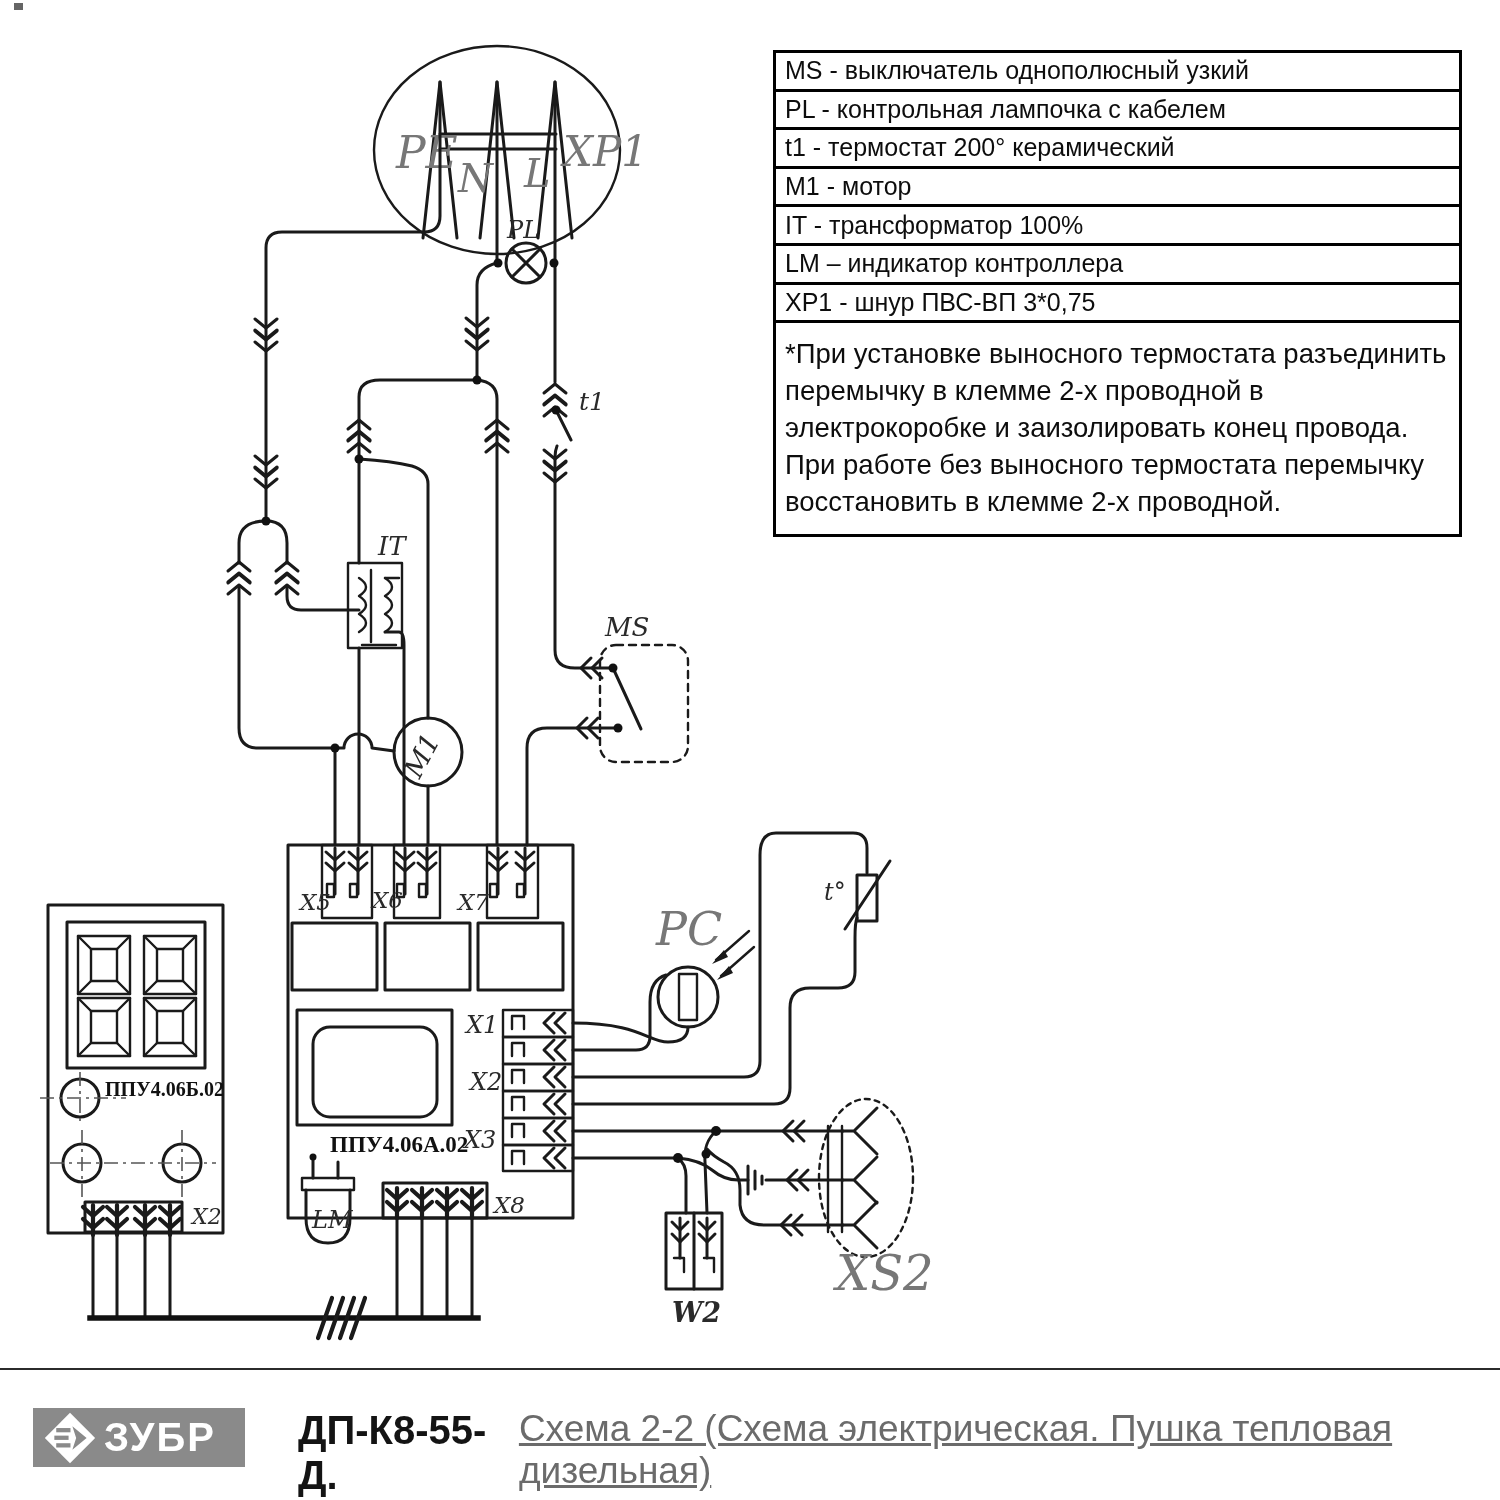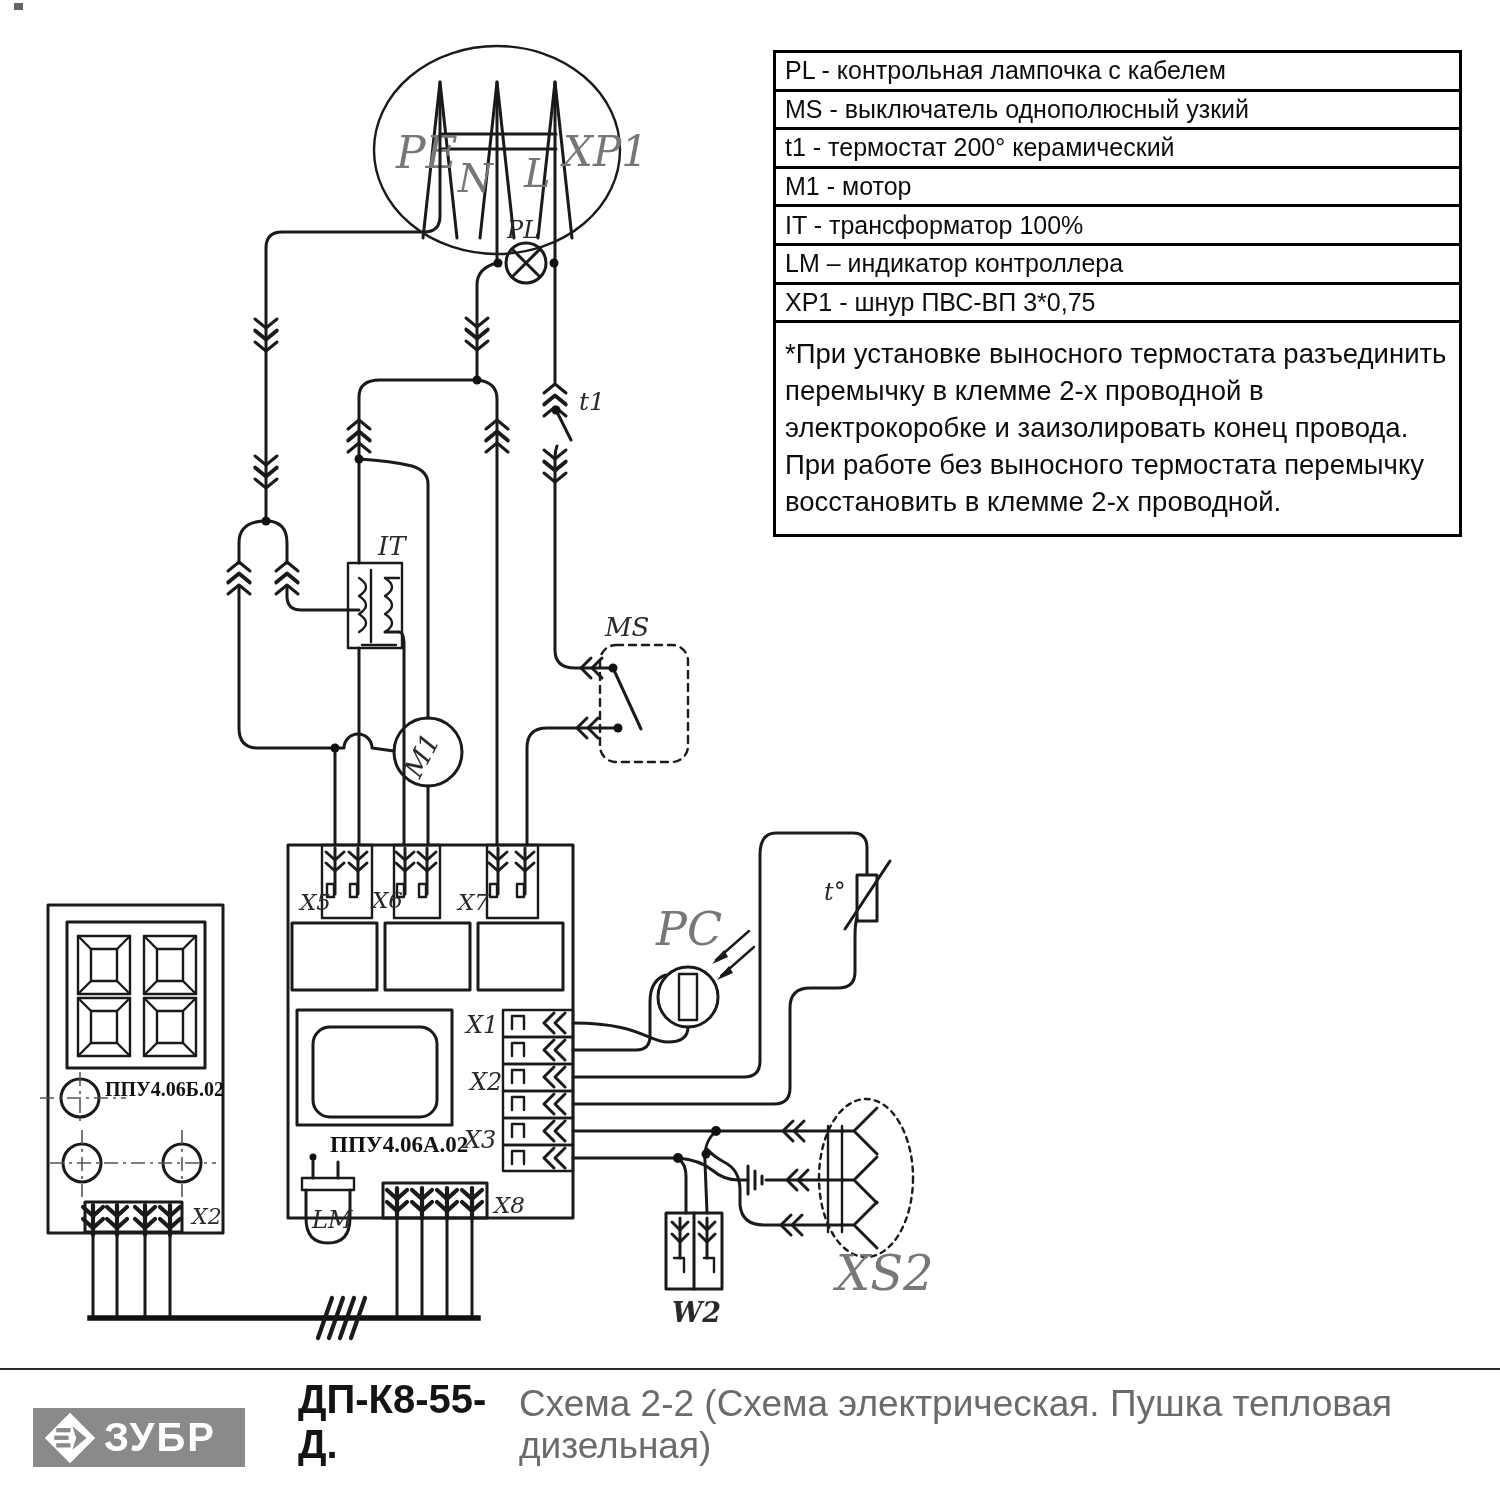--- a/index.html
+++ b/index.html
@@ -23,23 +23,23 @@
           background:#fff;box-sizing:border-box;}
   .legend-row{height:35.6px;border-bottom:3px solid #000;display:flex;align-items:center;
               padding:0 9px;font-size:25px;color:#0d0d0d;white-space:nowrap;overflow:hidden;}
   .legend-note{padding:12px 12px 14px 9px;font-size:27.5px;line-height:37px;color:#0d0d0d;}
   
   .divider{position:absolute;left:0;top:1368px;width:1500px;height:2px;background:#2b2b2b;}
   .brandbox{position:absolute;left:33px;top:1408px;width:212px;height:59px;
             display:flex;align-items:center;padding-left:9px;box-sizing:border-box;}
   .brandname{color:#fff;font-weight:bold;font-size:40px;letter-spacing:2px;margin-left:6px;
              font-family:"Liberation Sans",sans-serif;}
-  .titlebar{position:absolute;left:298px;top:1408px;height:59px;display:flex;align-items:flex-end;}
+  .titlebar{position:absolute;left:298px;top:1408px;height:59px;display:flex;align-items:flex-start;}
   .model{font-size:40px;font-weight:bold;color:#141414;}
-  .subtitle{font-size:37px;color:#6b6b6b;margin-left:13px;}
+  .subtitle{font-size:37px;color:#6b6b6b;margin-left:13px;text-decoration:underline;}
   .artifact{position:absolute;left:14px;top:3px;width:9px;height:7px;background:#4a4a4a;opacity:.85;}
 </style>
 </head>
 <body>
 
 <div class="stage">
   <div class="artifact"></div>
 
   <svg class="schem" width="1500" height="1500" viewBox="0 0 1500 1500">
     <defs>
@@ -312,22 +312,22 @@
       <path class="wire" d="M694,1213 V1289"></path>
       <path class="wire" d="M680,1218 V1258 M707,1218 V1258"></path>
       <path class="wire" d="M672,1222 L680,1230 L688,1222 M672,1234 L680,1242 L688,1234"></path>
       <path class="wire" d="M699,1222 L707,1230 L715,1222 M699,1234 L707,1242 L715,1234"></path>
       <path class="wire2" d="M674,1258 h10 v14 M704,1258 h10 v14"></path>
       <text class="hw" x="672" y="1322" font-size="27" style="font-weight:bold">W2</text>
     </g>
   </svg>
 
   <div class="legend">
+    <div class="legend-row">MS -  выключатель однополюсный узкий</div>
     <div class="legend-row">PL -  контрольная лампочка с кабелем</div>
-    <div class="legend-row">MS -  выключатель однополюсный узкий</div>
     <div class="legend-row">t1 -  термостат 200° керамический</div>
     <div class="legend-row">M1 - мотор</div>
     <div class="legend-row">IT -  трансформатор 100%</div>
     <div class="legend-row">LM – индикатор контроллера</div>
     <div class="legend-row">XP1 - шнур ПВС-ВП 3*0,75</div>
     <div class="legend-note">*При установке выносного термостата разъединить перемычку в клемме 2-х проводной в электрокоробке и заизолировать конец провода. При работе без выносного термостата перемычку восстановить в клемме 2-х проводной.</div>
   </div>
 
   <div class="divider"></div>
 

